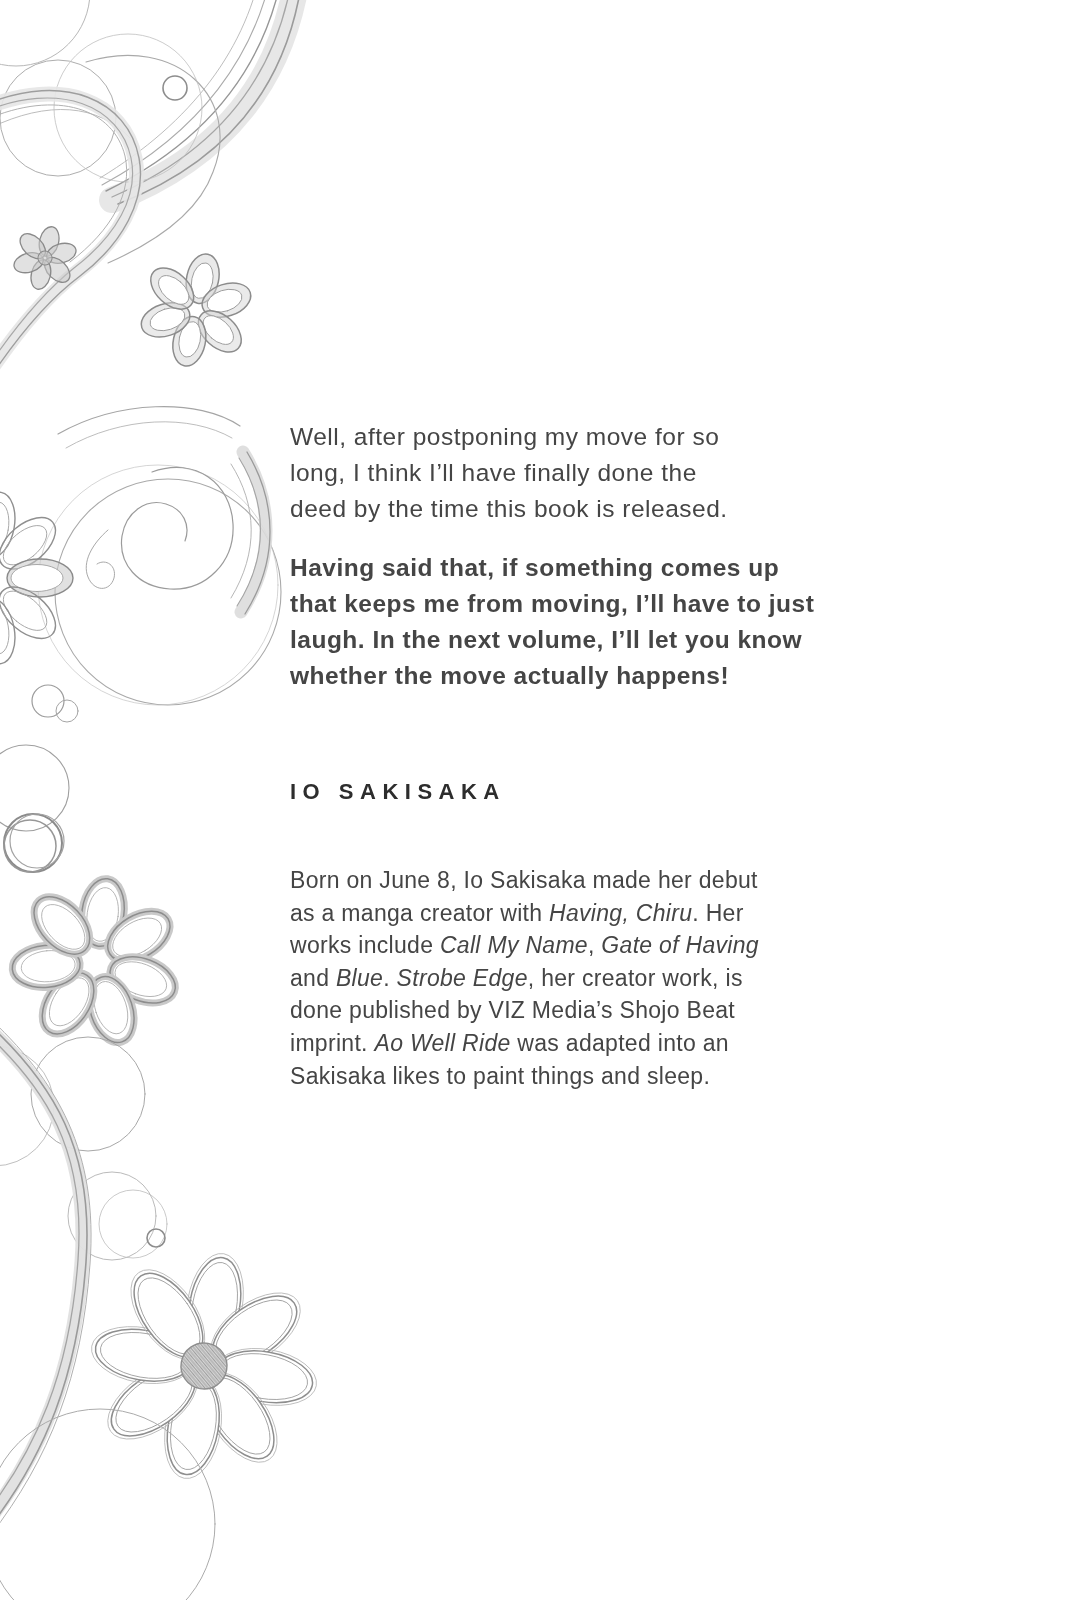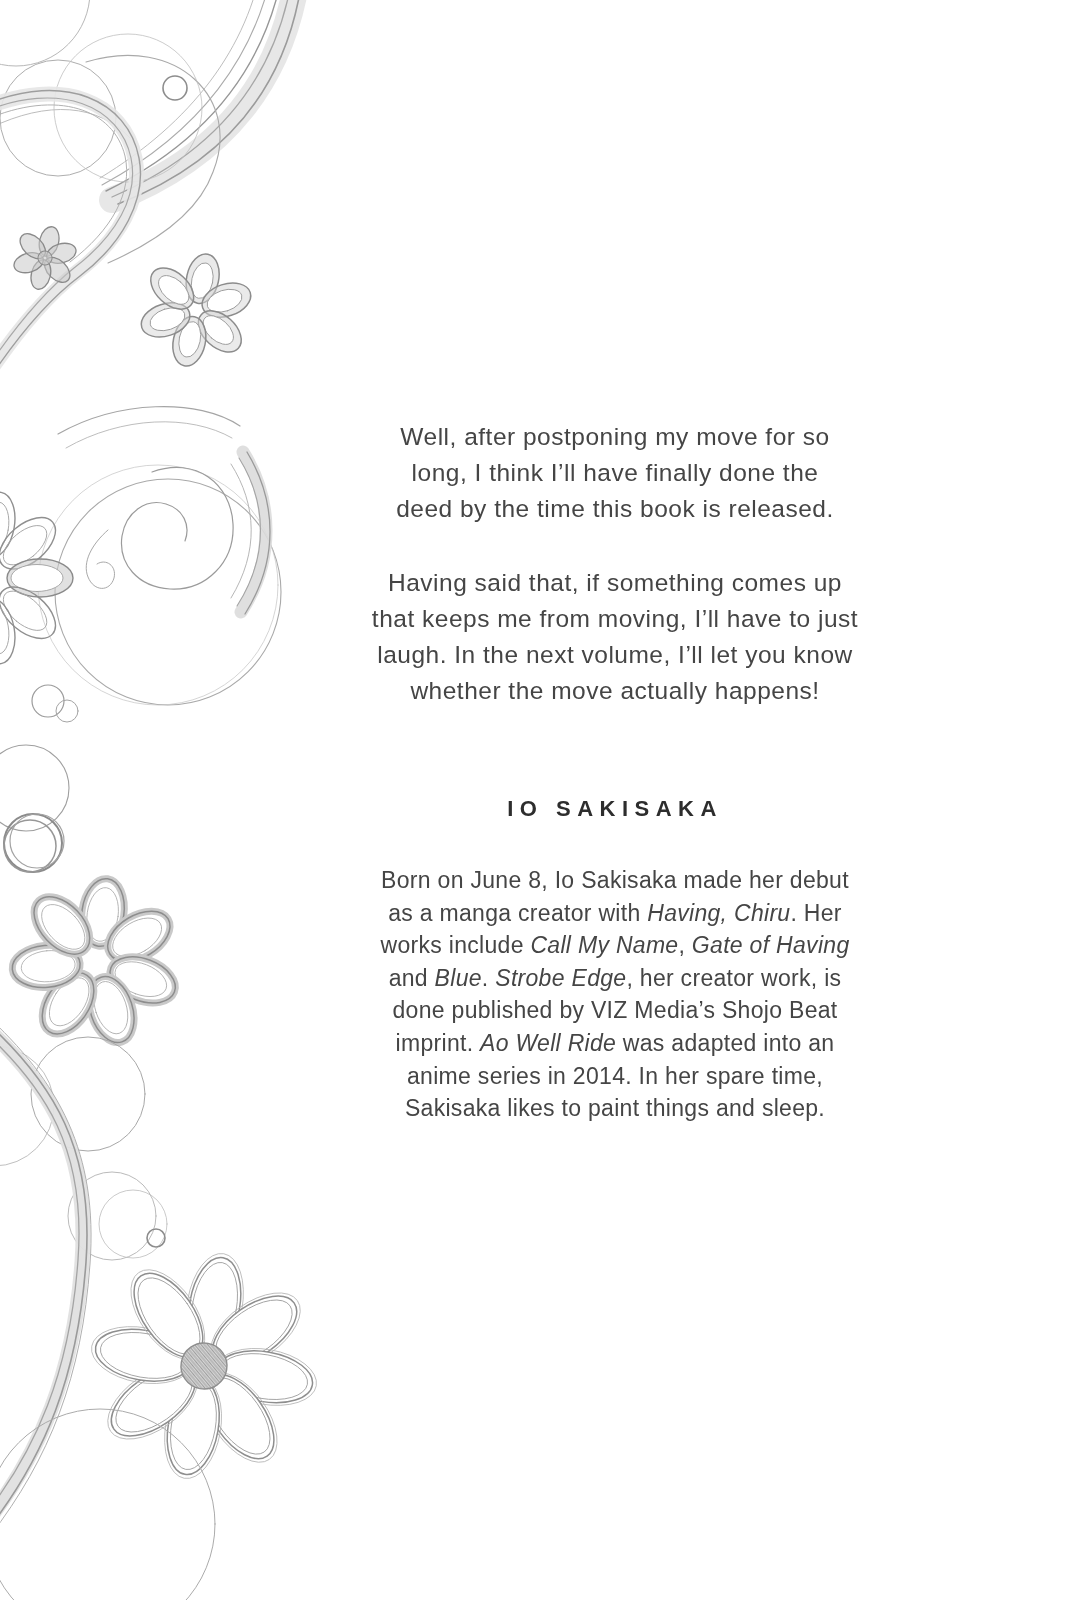--- a/index.html
+++ b/index.html
@@ -10,27 +10,27 @@
     overflow:hidden;
     font-family:"Liberation Sans", sans-serif;
   }
   .sketch-layer{
     position:absolute;left:0;top:0;width:1067px;height:1600px;
     pointer-events:none;
   }
   .text-block{
     position:absolute;
     left:290px;width:650px;
-    text-align:center;
+    text-align:left;
     color:#454545;
   }
   #para1{top:419px;font-size:24.5px;line-height:36px;letter-spacing:0.5px;}
-  #para2{top:565px;font-size:24.5px;line-height:36px;letter-spacing:0.5px;}
+  #para2{top:550px;font-size:24.5px;line-height:36px;letter-spacing:0.5px;font-weight:bold;}
   #author-name{
-    top:796px;
+    top:779px;
     font-size:22px;font-weight:700;letter-spacing:6.5px;
     color:#2d2d2d;
   }
   #bio{top:864px;font-size:23px;line-height:32.6px;letter-spacing:0.3px;}
   .line{white-space:nowrap;}
   .it{font-style:italic;}
 </style>
 </head>
 <body>
 
@@ -281,15 +281,14 @@
 
 <div id="author-name" class="text-block">IO SAKISAKA</div>
 
 <div id="bio" class="text-block">
     <div class="line"><span>Born on June 8, Io Sakisaka made her debut</span></div>
     <div class="line"><span>as a manga creator with </span><span class="it">Having, Chiru</span><span>. Her</span></div>
     <div class="line"><span>works include </span><span class="it">Call My Name</span><span>, </span><span class="it">Gate of Having</span></div>
     <div class="line"><span>and </span><span class="it">Blue</span><span>. </span><span class="it">Strobe Edge</span><span>, her creator work, is</span></div>
     <div class="line"><span>done published by VIZ Media’s Shojo Beat</span></div>
     <div class="line"><span>imprint. </span><span class="it">Ao Well Ride</span><span> was adapted into an</span></div>
-    <div class="line"><span>anime series in 2014. In her spare time,</span></div>
     <div class="line"><span>Sakisaka likes to paint things and sleep.</span></div>
   </div>
 
 </body></html>

